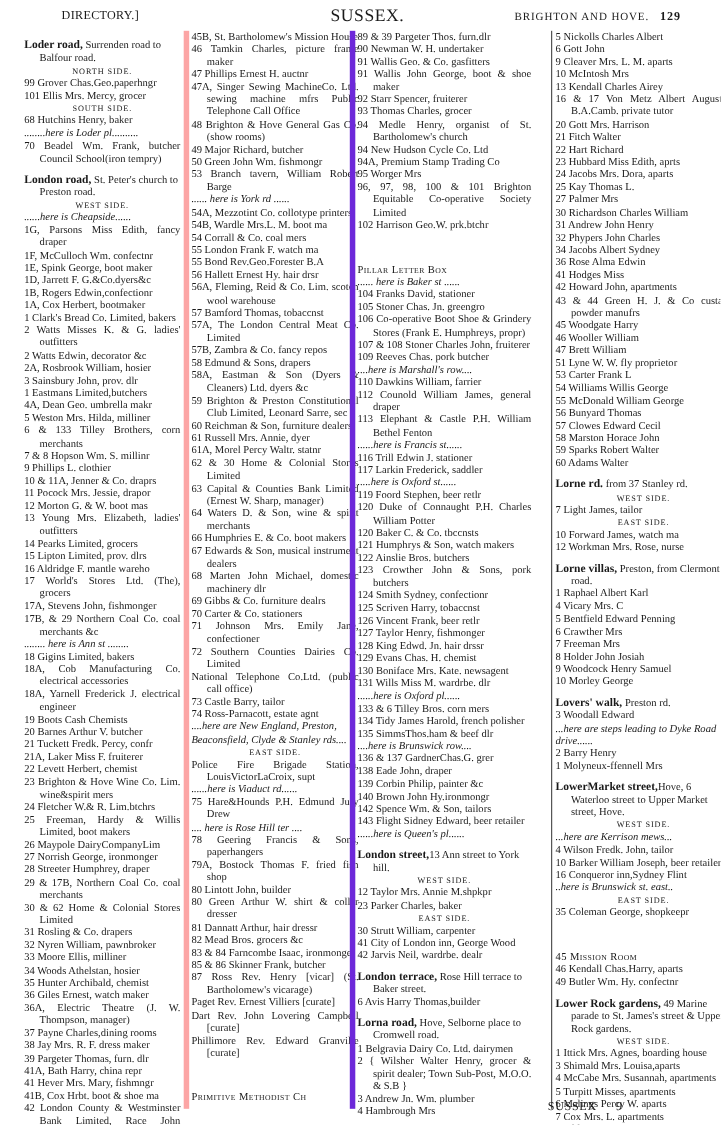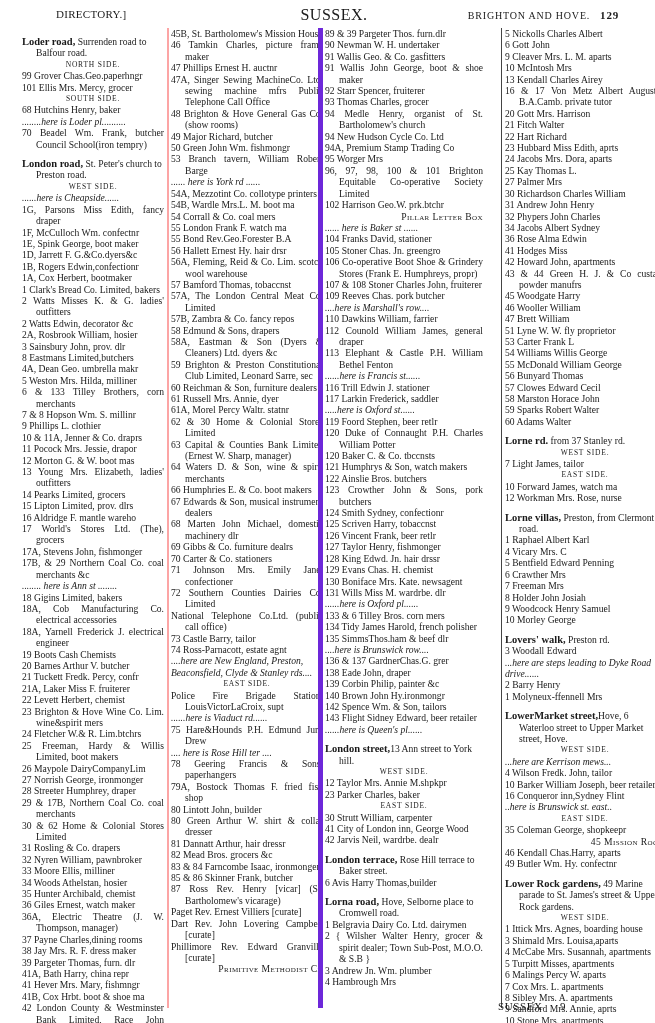--- a/index.html
+++ b/index.html
@@ -6,30 +6,30 @@
   body { width:655px; height:1023px; position:relative; overflow:hidden; color:#1a1a1a;
          font-family:"Liberation Serif","DejaVu Serif",serif; }
   .header { position:absolute; top:6px; left:0; width:655px; height:20px; }
   .header .left { position:absolute; left:56px; top:2px; font-size:11px; letter-spacing:0.3px; }
   .header .center { position:absolute; left:13px; right:0; text-align:center; top:0; font-size:16px; letter-spacing:0.5px; }
   .header .right { position:absolute; right:36px; top:3px; font-size:10px; letter-spacing:0.8px; }
   .header .pageno { font-weight:bold; margin-left:10px; font-size:11px; }
   .columns { position:absolute; top:28px; left:52px; width:570px; height:990px; }
   .col { position:absolute; top:0; height:980px; font-size:9.6px; line-height:11.4px; }
   .col1 { left:0; width:112px; }
-  .col2 { left:115px; width:152px; border-left:2px solid #fca5a5; padding-left:2px; }
+  .col2 { left:115px; width:152px; border-left:5px solid #fca5a5; padding-left:2px; }
   .col3 { left:266px; width:158px; border-left:5px solid #6d28d9; padding-left:2px; }
   .col4 { left:449px; width:160px; border-left:1px solid #444; padding-left:3px; }
   .col1 { left:-30px; width:142px; }
   .e { padding-left:14px; text-indent:-14px; text-align:justify; }
   .street { padding-left:14px; text-indent:-14px; margin-top:8px; }
   .street b { font-size:10.5px; }
   .side { text-align:center; font-size:7.5px; letter-spacing:0.8px; font-variant:small-caps; }
   .here { font-style:italic; text-align:left; white-space:nowrap; overflow:hidden; }
-  .sc { text-align:right; font-variant:small-caps; letter-spacing:0.4px; }
+  .sc { text-align:left; font-variant:small-caps; letter-spacing:0.4px;margin-top:29px; }
   .footer { font-size:11px; letter-spacing:0.6px; margin-top:4px; padding-left:10px; }
 </style>
 </head>
 <body>
 
 <div class="header">
   <span class="left">DIRECTORY.]</span>
   <span class="center">SUSSEX.</span>
   <span class="right"><span>BRIGHTON AND HOVE.</span><span class="pageno">129</span></span>
 </div>
@@ -51,21 +51,21 @@
       <div class="e">1F, McCulloch Wm. confectnr</div>
       <div class="e">1E, Spink George, boot maker</div>
       <div class="e">1D, Jarrett F. G.&amp;Co.dyers&amp;c</div>
       <div class="e">1B, Rogers Edwin,confectionr</div>
       <div class="e">1A, Cox Herbert, bootmaker</div>
       <div class="e">1 Clark's Bread Co. Limited, bakers</div>
       <div class="e">2 Watts Misses K. &amp; G. ladies' outfitters</div>
       <div class="e">2 Watts Edwin, decorator &amp;c</div>
       <div class="e">2A, Rosbrook William, hosier</div>
       <div class="e">3 Sainsbury John, prov. dlr</div>
-      <div class="e">8 Eastmans Limited,butchers</div>
+      <div class="e">1 Eastmans Limited,butchers</div>
       <div class="e">4A, Dean Geo. umbrella makr</div>
       <div class="e">5 Weston Mrs. Hilda, milliner</div>
       <div class="e">6 &amp; 133 Tilley Brothers, corn merchants</div>
       <div class="e">7 &amp; 8 Hopson Wm. S. millinr</div>
       <div class="e">9 Phillips L. clothier</div>
       <div class="e">10 &amp; 11A, Jenner &amp; Co. draprs</div>
       <div class="e">11 Pocock Mrs. Jessie, drapor</div>
       <div class="e">12 Morton G. &amp; W. boot mas</div>
       <div class="e">13 Young Mrs. Elizabeth, ladies' outfitters</div>
       <div class="e">14 Pearks Limited, grocers</div>

